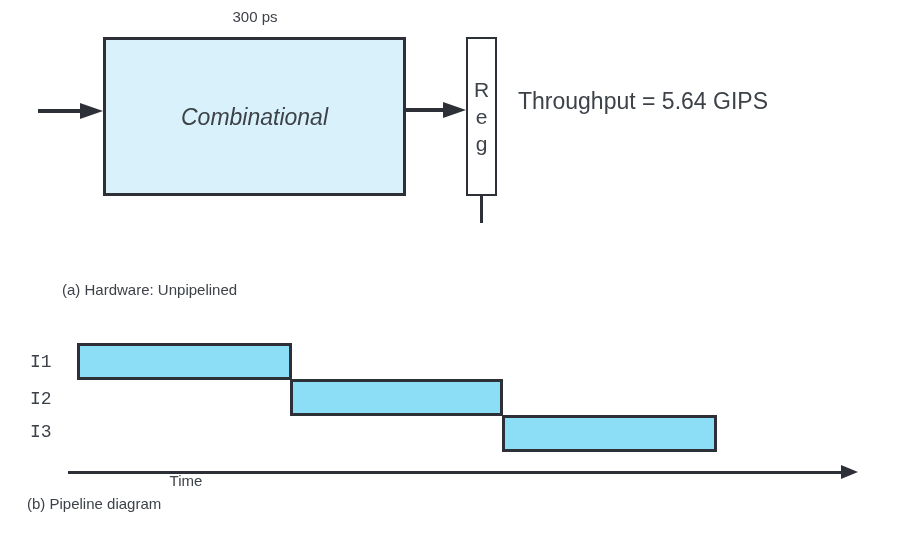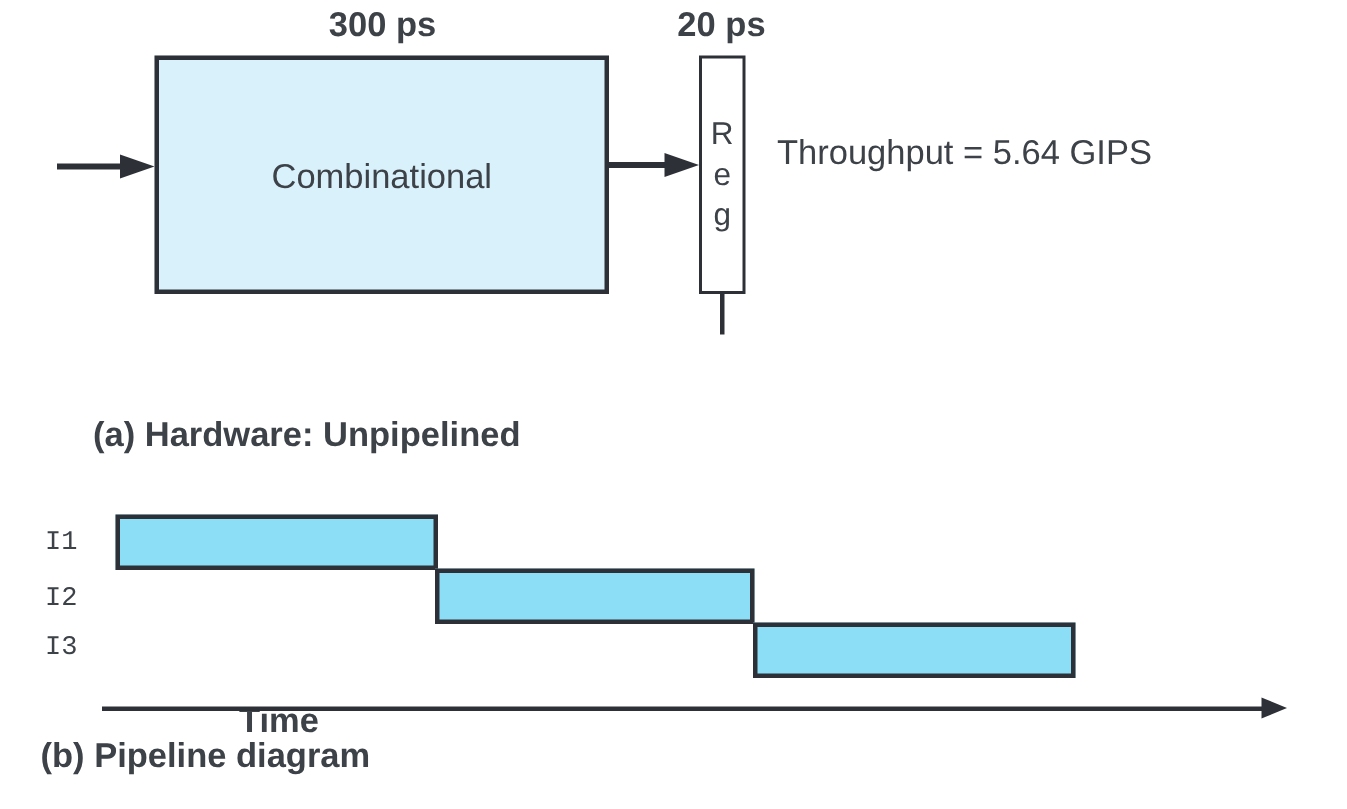--- a/index.html
+++ b/index.html
@@ -11,24 +11,23 @@
     position: relative;
     width: 898px;
     height: 539px;
     background: #ffffff;
     font-family: "Liberation Sans", sans-serif;
     color: var(--text, #3d4248);
     overflow: hidden;
   }
   .lbl {
     position: absolute;
-    font-size: 23px;
+    font-size: 15px;
     line-height: 27px;
     white-space: nowrap;
-    font-weight: bold;
   }
   .center { text-align: center; }
 
   
   .delay-top     { left: 104px; top: 3px;  width: 302px; }
   .reg-delay-top { left: 431px; top: 3px;  width: 100px; }
 
   .logic-box {
     position: absolute;
     left: 103px; top: 37px;
@@ -37,20 +36,21 @@
     border: 3px solid var(--line, #2d3137);
     background: var(--logic-fill, #d9f1fb);
     display: flex;
     align-items: center;
     justify-content: center;
   }
   .logic-text {
     font-size: 23px;
     line-height: 32px;
     text-align: center;
+    font-style: italic;
   }
 
   .reg-box {
     position: absolute;
     left: 466px; top: 37px;
     width: 31px; height: 159px;
     box-sizing: border-box;
     border: 2px solid var(--line, #2d3137);
     background: #ffffff;
     display: flex;
@@ -136,21 +136,20 @@
   }
   .caption-b { left: 27px; top: 490px; }
 </style>
 </head>
 <body>
 
 <div class="canvas">
 
   <div class="lbl center delay-top">300 ps</div>
 
-  <div class="lbl center reg-delay-top">20 ps</div>
 
   <div class="hline arrow-in-line"></div>
   <div class="tri-right arrow-in-head"></div>
 
   <div class="logic-box">
     <div class="logic-text">
       <div>Combinational</div>
     </div>
   </div>
 

